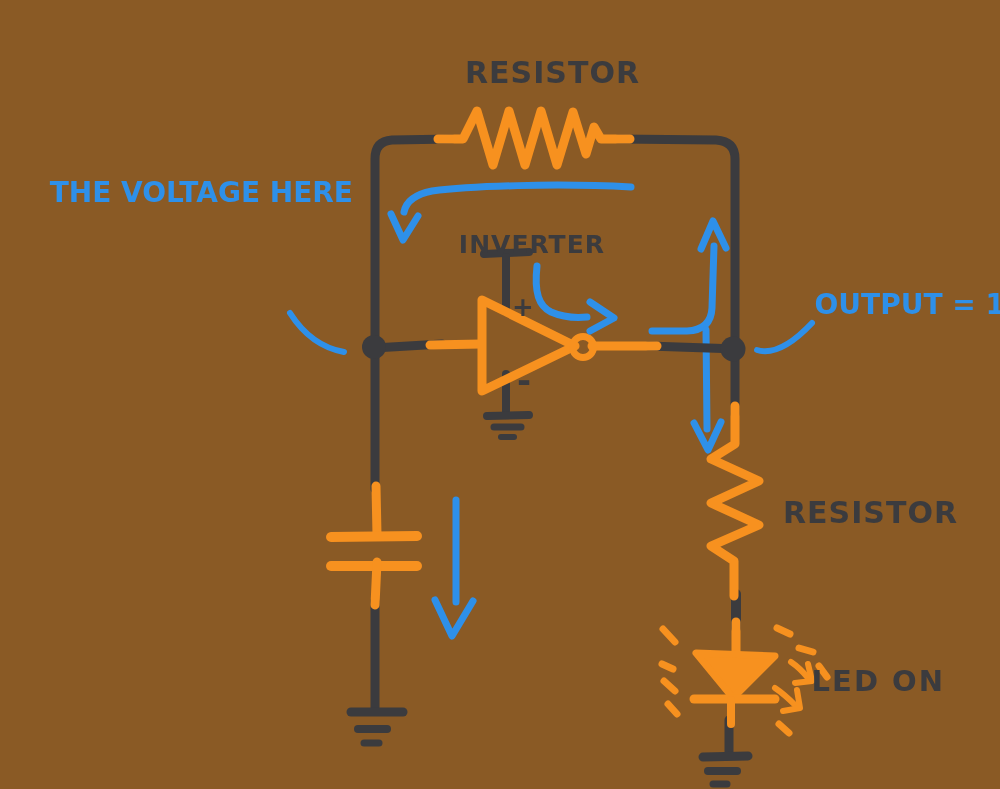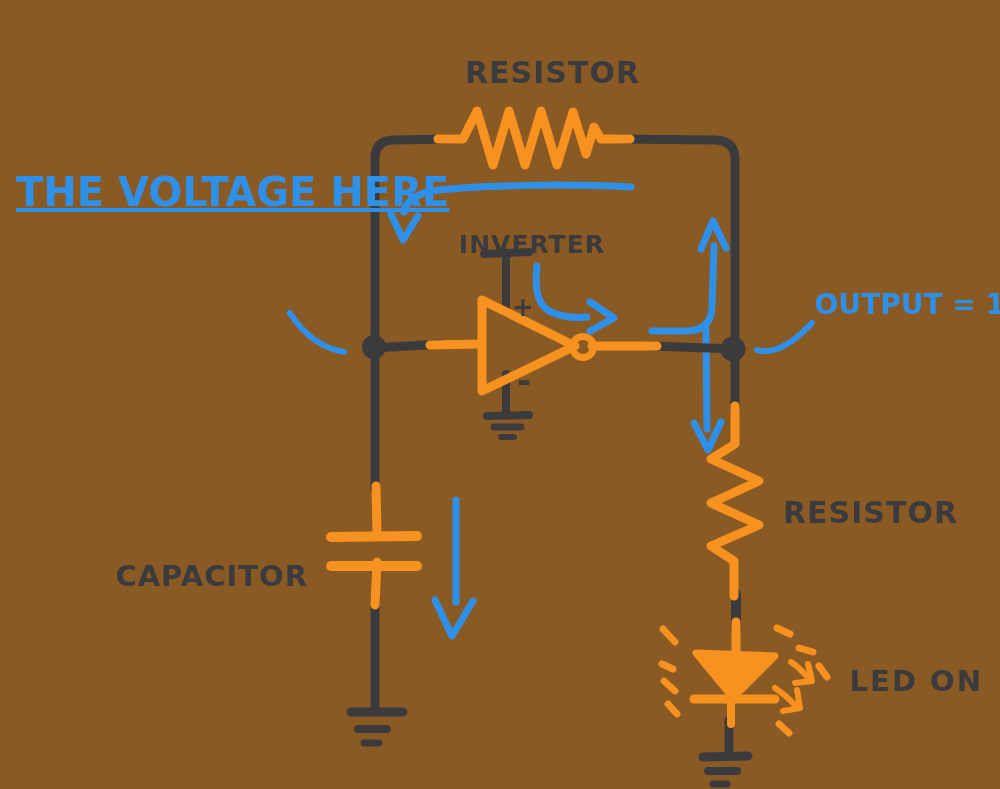--- a/index.html
+++ b/index.html
@@ -31,25 +31,25 @@
     text-align:right;
     letter-spacing:1px;
     white-space:nowrap;
     user-select:none;
   }
   .note{color:var(--blue);}
   #lbl-resistor-top{left:430px;top:55px;width:210px;font-size:30px;}
   #lbl-inverter{left:420px;top:230px;width:185px;font-size:25px;}
   #lbl-capacitor{left:98px;top:559px;width:210px;font-size:29px;}
   #lbl-resistor-right{left:763px;top:495px;width:195px;font-size:30px;}
-  #lbl-led-on{left:833px;top:664px;width:150px;font-size:29px;letter-spacing:2px;}
+  #lbl-led-on{left:795px;top:664px;width:150px;font-size:29px;letter-spacing:2px;}
   #note-output{left:793px;top:288px;width:212px;font-size:28px;letter-spacing:0;}
   #note-voltage{
-    left:16px;top:172px;width:345px;
-    font-size:40px;line-height:41px;letter-spacing:0;text-decoration:underline;
+    left:8px;top:172px;width:345px;
+    font-size:28px;line-height:41px;letter-spacing:0;
   }
 </style>
 </head>
 <body>
 
 <div class="stage">
 
   <svg width="1000" height="789" viewBox="0 0 1000 789">
 
     <g>
@@ -146,21 +146,20 @@
     </g>
     <path class="s b" stroke-width="6" d="M290,313 Q311,346 344,352"></path>
     <path class="s b" stroke-width="6" d="M812,323 Q780,357 757,350"></path>
 
     <text class="svgtxt" x="523" y="316" font-size="26">+</text>
     <text class="svgtxt" x="524" y="392" font-size="34">-</text>
   </svg>
 
   <div class="lbl" id="lbl-resistor-top">RESISTOR</div>
   <div class="lbl" id="lbl-inverter">INVERTER</div>
-  <div class="lbl" id="lbl-capacitor">CAPACITOR</div>
   <div class="lbl" id="lbl-resistor-right">RESISTOR</div>
   <div class="lbl" id="lbl-led-on">LED ON</div>
 
   <div class="lbl note" id="note-voltage">
     <div>THE VOLTAGE HERE</div>
   </div>
   <div class="lbl note" id="note-output">OUTPUT = 1</div>
 
 </div>
 

